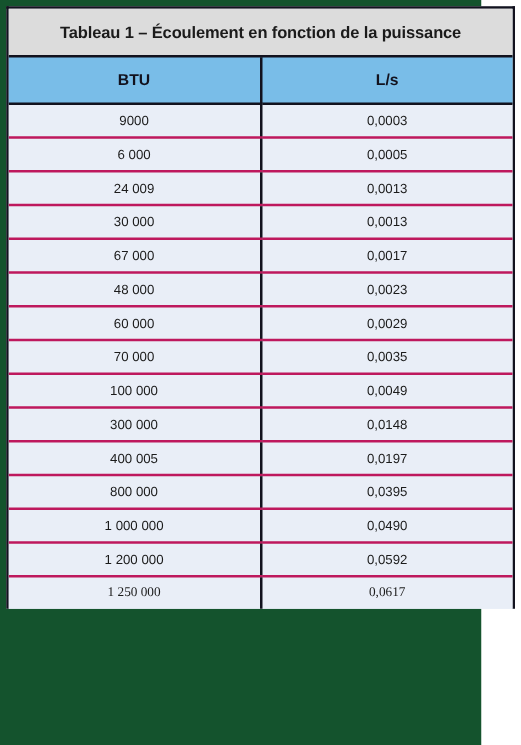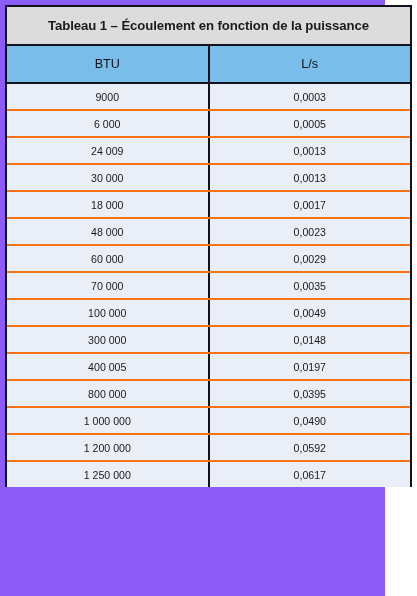--- a/index.html
+++ b/index.html
@@ -11,21 +11,21 @@
     width: 417px;
     height: 596px;
     overflow: hidden;
     font-family: "Liberation Sans", sans-serif;
   }
   .page {
     width: 385px;
     height: 596px;
     box-sizing: border-box;
     padding: 5px 5px 16px 5px;
-    background: #8b5cf6;
+    background: #14532d;
   }
   .table-wrap {
     width: 407px;
     border: 2px solid #12121e;
     border-bottom: none;
     box-sizing: border-box;
     background: #e9eef7;
   }
   table.data-table {
     width: 100%;
@@ -40,48 +40,49 @@
     font-weight: bold;
     color: #1b1b1b;
     height: 37px;
     padding: 0 4px;
     letter-spacing: -0.1px;
   }
   .head-row th {
     background: #79bde8;
     border-bottom: 2px solid #12121e;
     font-size: 12.6px;
-    font-weight: normal;
+    font-weight: bold;
     color: #12121e;
     height: 36px;
     padding: 0;
     text-align: center;
   }
   .head-row th.col-btu {
     width: 202px;
     border-right: 2px solid #12121e;
   }
   .head-row th.col-ls {
     width: 201px;
   }
   tbody tr td {
     background: #e9eef7;
-    border-bottom: 2px solid #f97316;
+    border-bottom: 2px solid #be185d;
     height: 25px;
     font-size: 10.6px;
     color: #1b1b1b;
     text-align: center;
     padding: 0;
     font-weight: normal;
   }
   tbody tr td.cell-btu {
     border-right: 2px solid #12121e;
   }
   tbody tr:last-child td {
     border-bottom: none;
+    font-family: Liberation Serif, serif;
   }
 </style>
 </head>
 <body>
 
 <div class="page">
   <div class="table-wrap">
     <table class="data-table">
       <thead>
         <tr class="title-row">
@@ -103,21 +104,21 @@
           </tr>
           <tr>
             <td class="cell-btu">24 009</td>
             <td class="cell-ls">0,0013</td>
           </tr>
           <tr>
             <td class="cell-btu">30 000</td>
             <td class="cell-ls">0,0013</td>
           </tr>
           <tr>
-            <td class="cell-btu">18 000</td>
+            <td class="cell-btu">67 000</td>
             <td class="cell-ls">0,0017</td>
           </tr>
           <tr>
             <td class="cell-btu">48 000</td>
             <td class="cell-ls">0,0023</td>
           </tr>
           <tr>
             <td class="cell-btu">60 000</td>
             <td class="cell-ls">0,0029</td>
           </tr>

